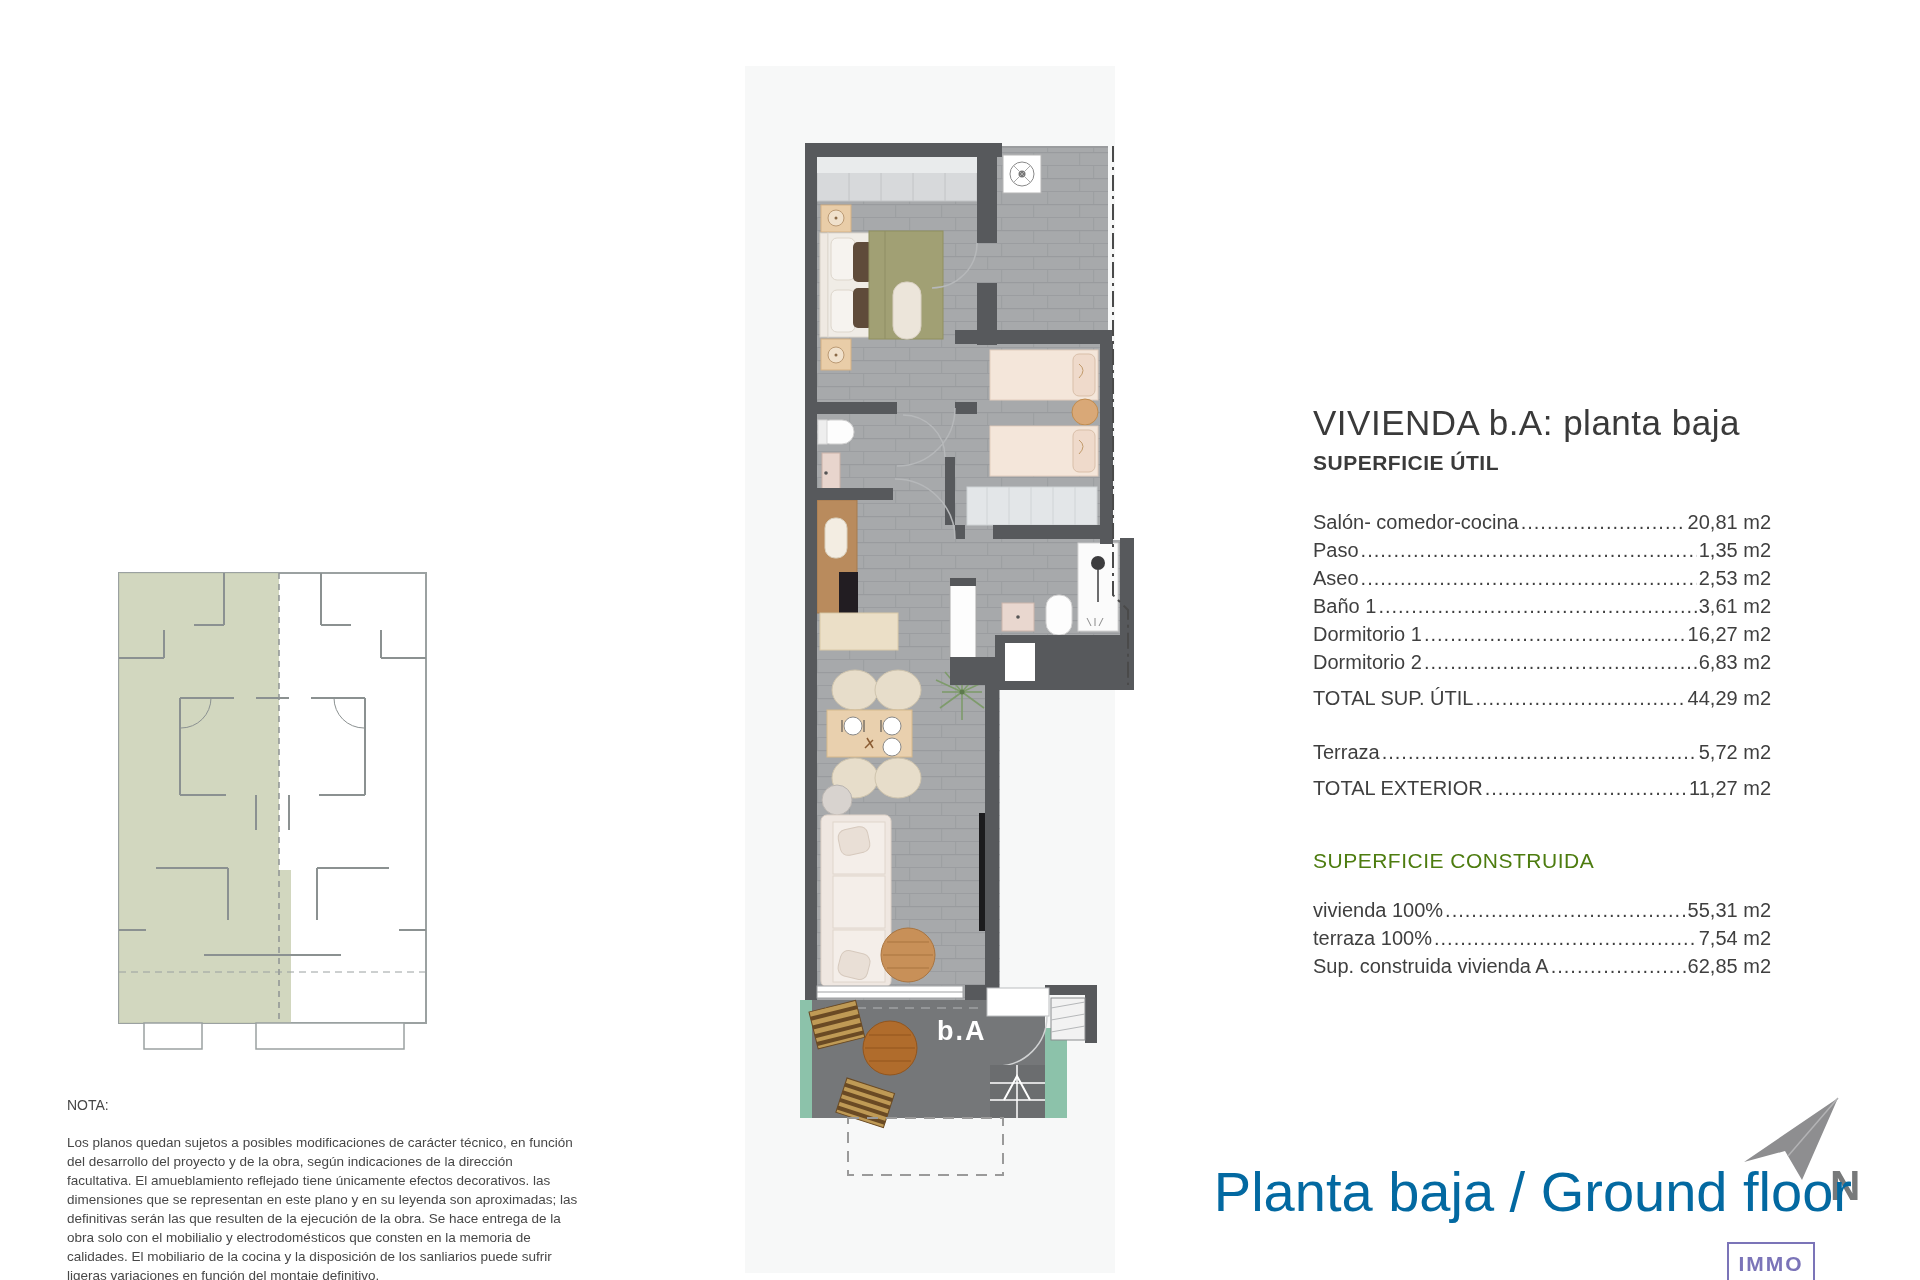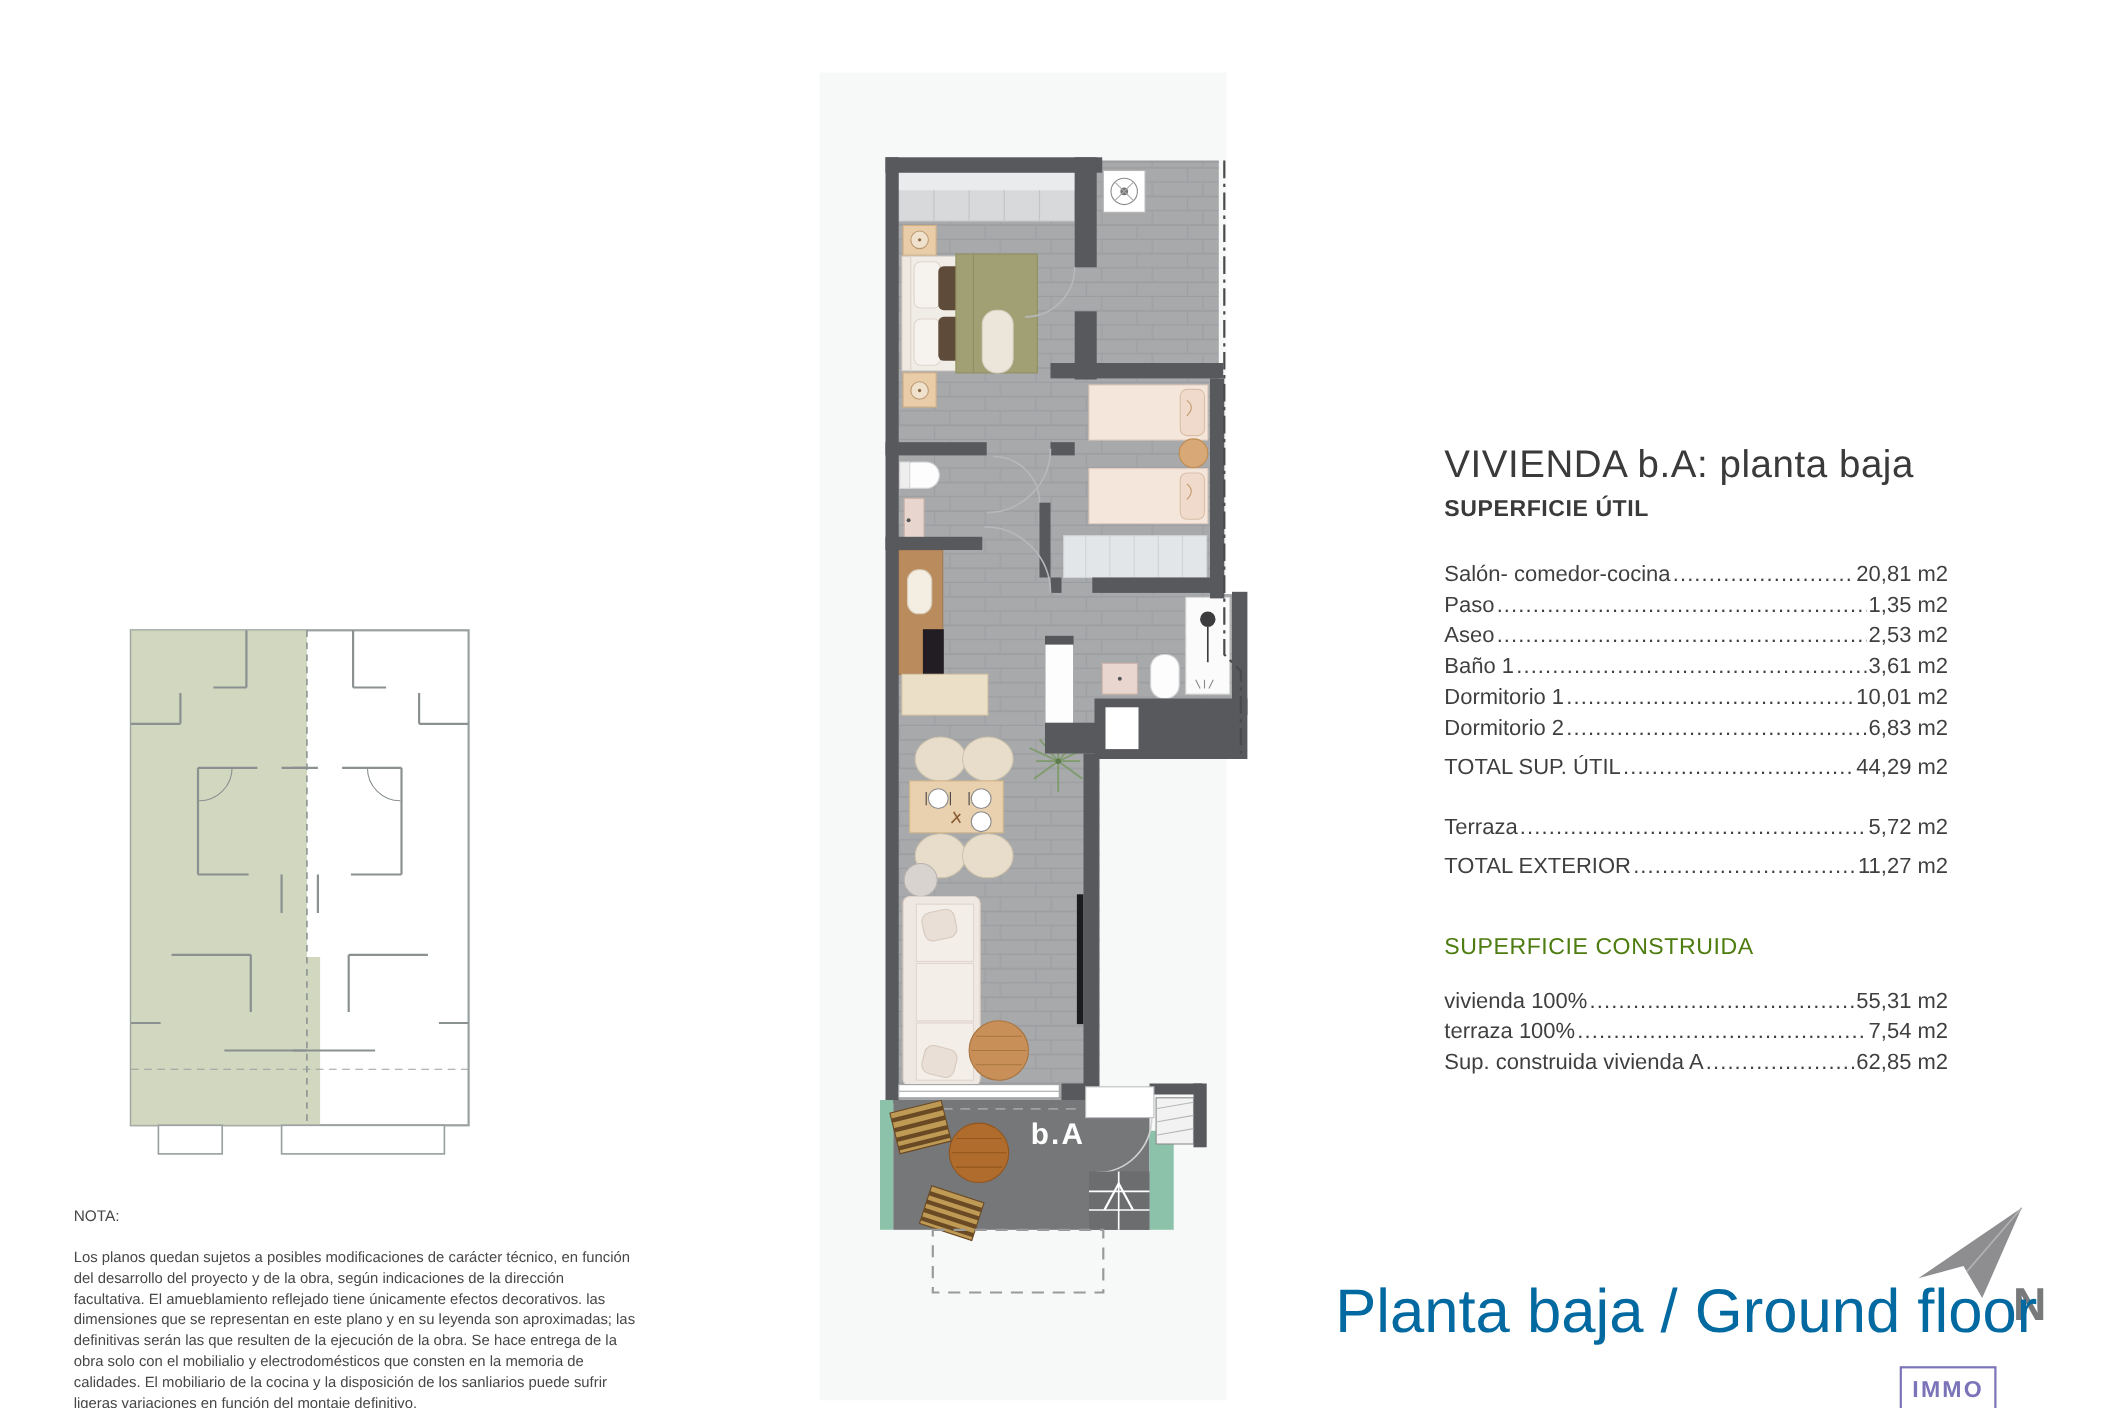--- a/index.html
+++ b/index.html
@@ -328,21 +328,21 @@
         <span class="val">2,53 m2</span>
       </div>
     <div class="row">
         <span class="lbl">Baño 1</span>
         <span class="dots"></span>
         <span class="val">3,61 m2</span>
       </div>
     <div class="row">
         <span class="lbl">Dormitorio 1</span>
         <span class="dots"></span>
-        <span class="val">10,01 m2</span>
+        <span class="val">16,27 m2</span>
       </div>
     <div class="row">
         <span class="lbl">Dormitorio 2</span>
         <span class="dots"></span>
         <span class="val">6,83 m2</span>
       </div>
   </div>
 
   <div class="row gap24">
       <span class="lbl">TOTAL SUP. ÚTIL</span>

